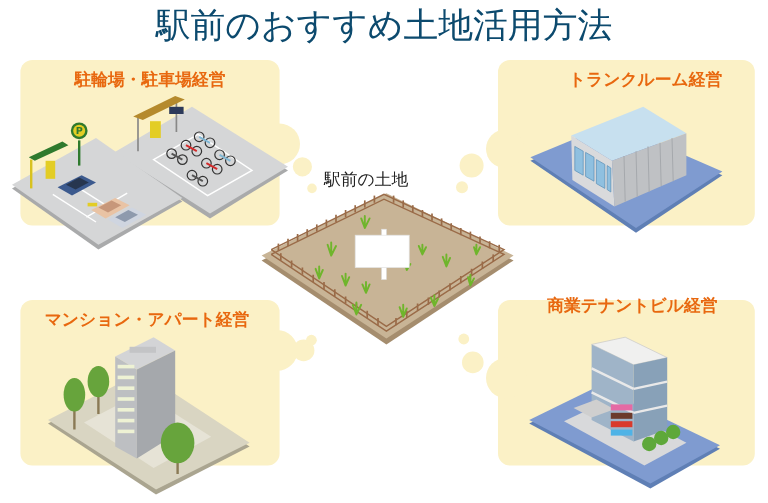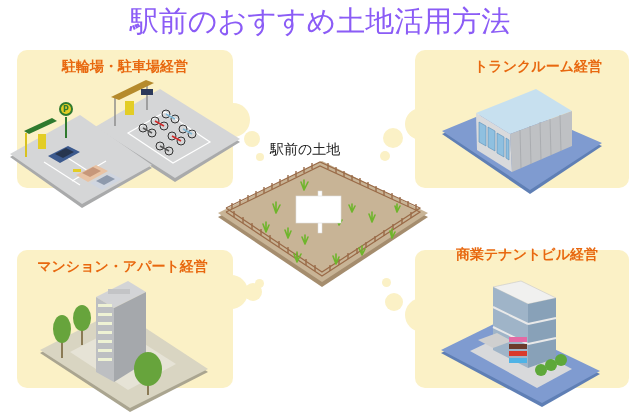--- a/index.html
+++ b/index.html
@@ -1,20 +1,20 @@
 <!DOCTYPE html>
 <html><head>
 <meta charset="utf-8">
 <style>
   * { box-sizing: border-box; margin: 0; padding: 0; }
   html, body { width: 640px; height: 419px; background: #ffffff; overflow: hidden; }
   body { position: relative; font-family: "DejaVu Sans", "Liberation Sans", sans-serif; }
   .title {
     position: absolute; left: 0; top: 2px; width: 640px; text-align: center;
-    font-size: 29px; color: #8b5cf6; font-weight: normal; letter-spacing: 0px;
+    font-size: 29px; color: #0c4a6e; font-weight: normal; letter-spacing: 0px;
   }
   .panel {
     position: absolute; background: #fbf1c6; border-radius: 10px;
   }
   .bubble { position: absolute; background: #fbf1c6; border-radius: 50%; }
   .panel-label {
     position: absolute; left: 0; width: 100%; text-align: center;
     font-size: 14px; font-weight: bold; color: #e8680f; top: 10px;
   }
   .center-label {

